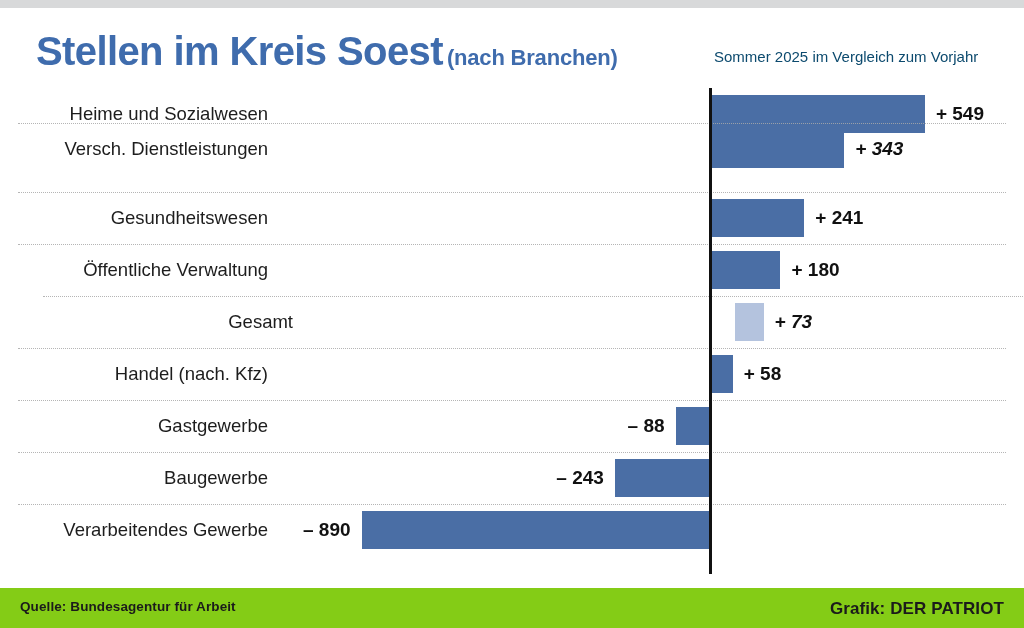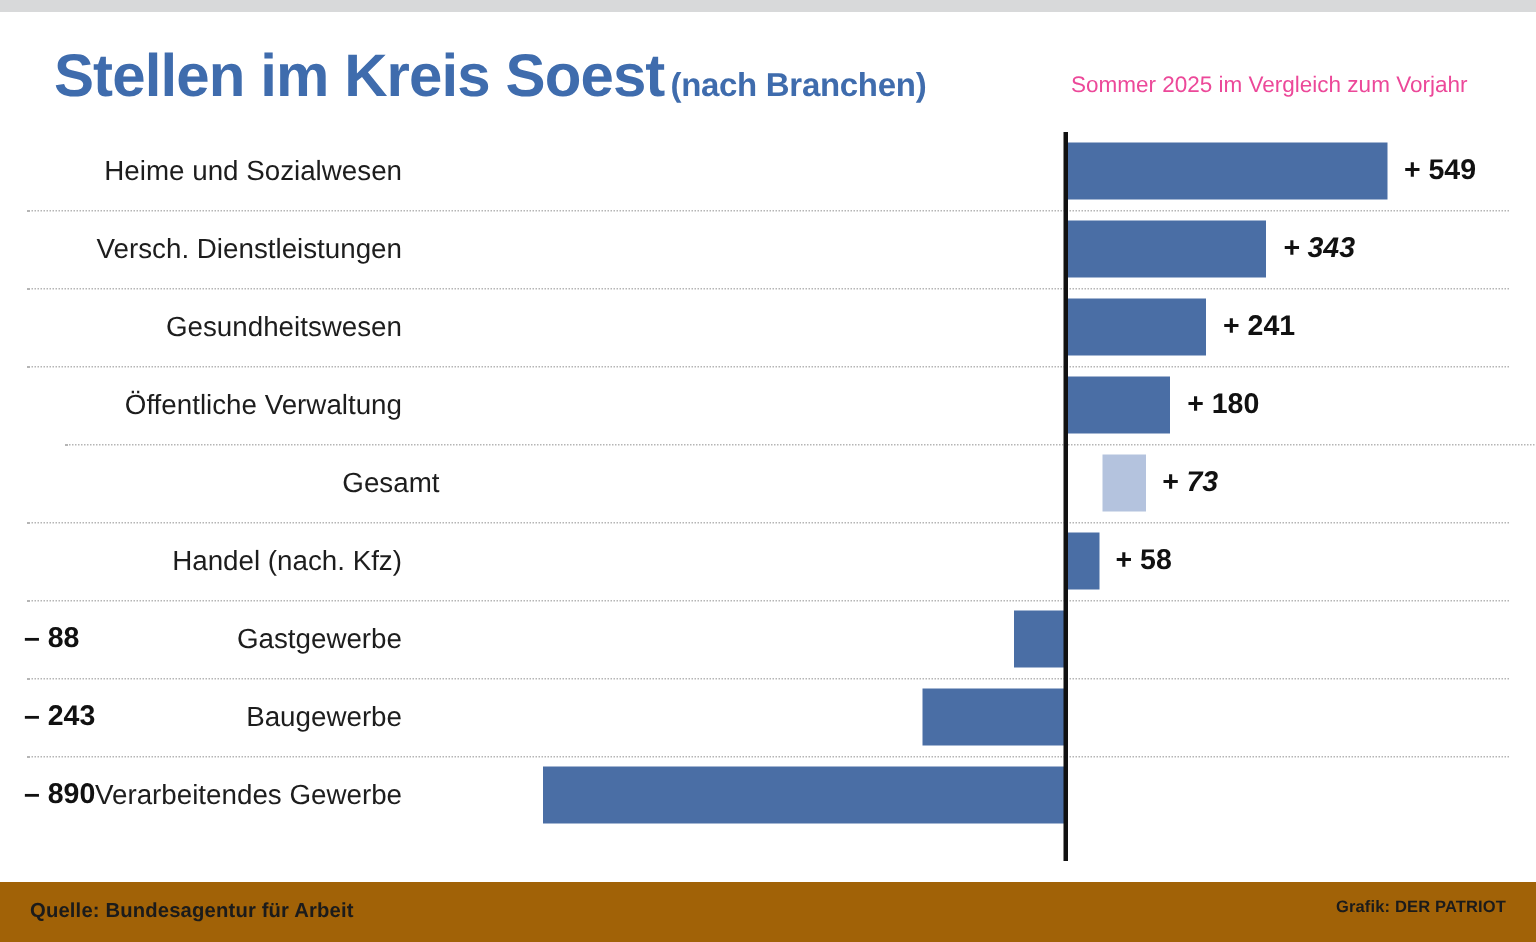--- a/index.html
+++ b/index.html
@@ -31,37 +31,37 @@
     width: 1024px;
     height: 8px;
     background: #d8d9da;
   }
   .footer-band {
     position: absolute;
     left: 0;
     top: 588px;
     width: 1024px;
     height: 40px;
-    background: #a16207;
+    background: #84cc16;
   }
   .footer-band .foot-left {
     position: absolute;
     left: 20px;
     top: 11px;
     font-size: 13.5px;
     font-weight: bold;
     color: #1b1b1b;
     letter-spacing: 0.1px;
     white-space: nowrap;
   }
   .footer-band .foot-right {
     position: absolute;
     right: 20px;
     top: 11px;
-    font-size: 11px;
+    font-size: 17px;
     font-weight: bold;
     color: #1b1b1b;
     letter-spacing: 0.1px;
     white-space: nowrap;
   }
 
   
   .header {
     position: absolute;
     left: 0;
@@ -86,21 +86,21 @@
     font-weight: bold;
     color: #3f6cad;
     letter-spacing: -0.2px;
     margin-left: 4px;
   }
   .period {
     position: absolute;
     left: 714px;
     top: 40px;
     font-size: 15px;
-    color: #ec4899;
+    color: #0c4a6e;
     white-space: nowrap;
   }
 
   
   .plot {
     position: absolute;
     left: 0;
     top: 86px;
     width: 1024px;
     height: 494px;
@@ -160,22 +160,21 @@
     line-height: 52px;
     font-size: 19px;
     font-weight: bold;
     color: #111111;
     white-space: nowrap;
   }
   .bar-value.pos {
     text-align: left;
   }
   .bar-value.neg {
-    text-align: left;
-    margin-left: 16px;
+    text-align: right;
   }
 </style>
 </head>
 <body>
 
 <div id="infographic">
 
   <div class="top-band"></div>
 
   <div class="header">
@@ -185,21 +184,21 @@
     <div class="period">Sommer 2025 im Vergleich zum Vorjahr</div>
   </div>
 
   <div class="plot" id="plot">
     <div class="axis-line"></div>
   <div class="row" style="top: 2px;">
         <div class="row-label">Heime und Sozialwesen</div>
         <div class="bar" style="width: 214.934px; left: 710px;"></div>
         <div class="bar-value pos" style="left: 935.933px;">+ 549</div>
       </div>
-      <div class="row" style="top: 54px;">
+      <div class="row" style="top: 37px;">
         <div class="sep" style="top: 0px;"></div>
         <div class="row-label">Versch. Dienstleistungen</div>
         <div class="bar" style="width: 134.285px; left: 710px;"></div>
         <div class="bar-value pos" style="left: 855.284px; font-style: italic;">+ 343</div>
       </div>
       <div class="row" style="top: 106px;">
         <div class="sep" style="top: 0px;"></div>
         <div class="row-label">Gesundheitswesen</div>
         <div class="bar" style="width: 94.3515px; left: 710px;"></div>
         <div class="bar-value pos" style="left: 815.351px;">+ 241</div>

